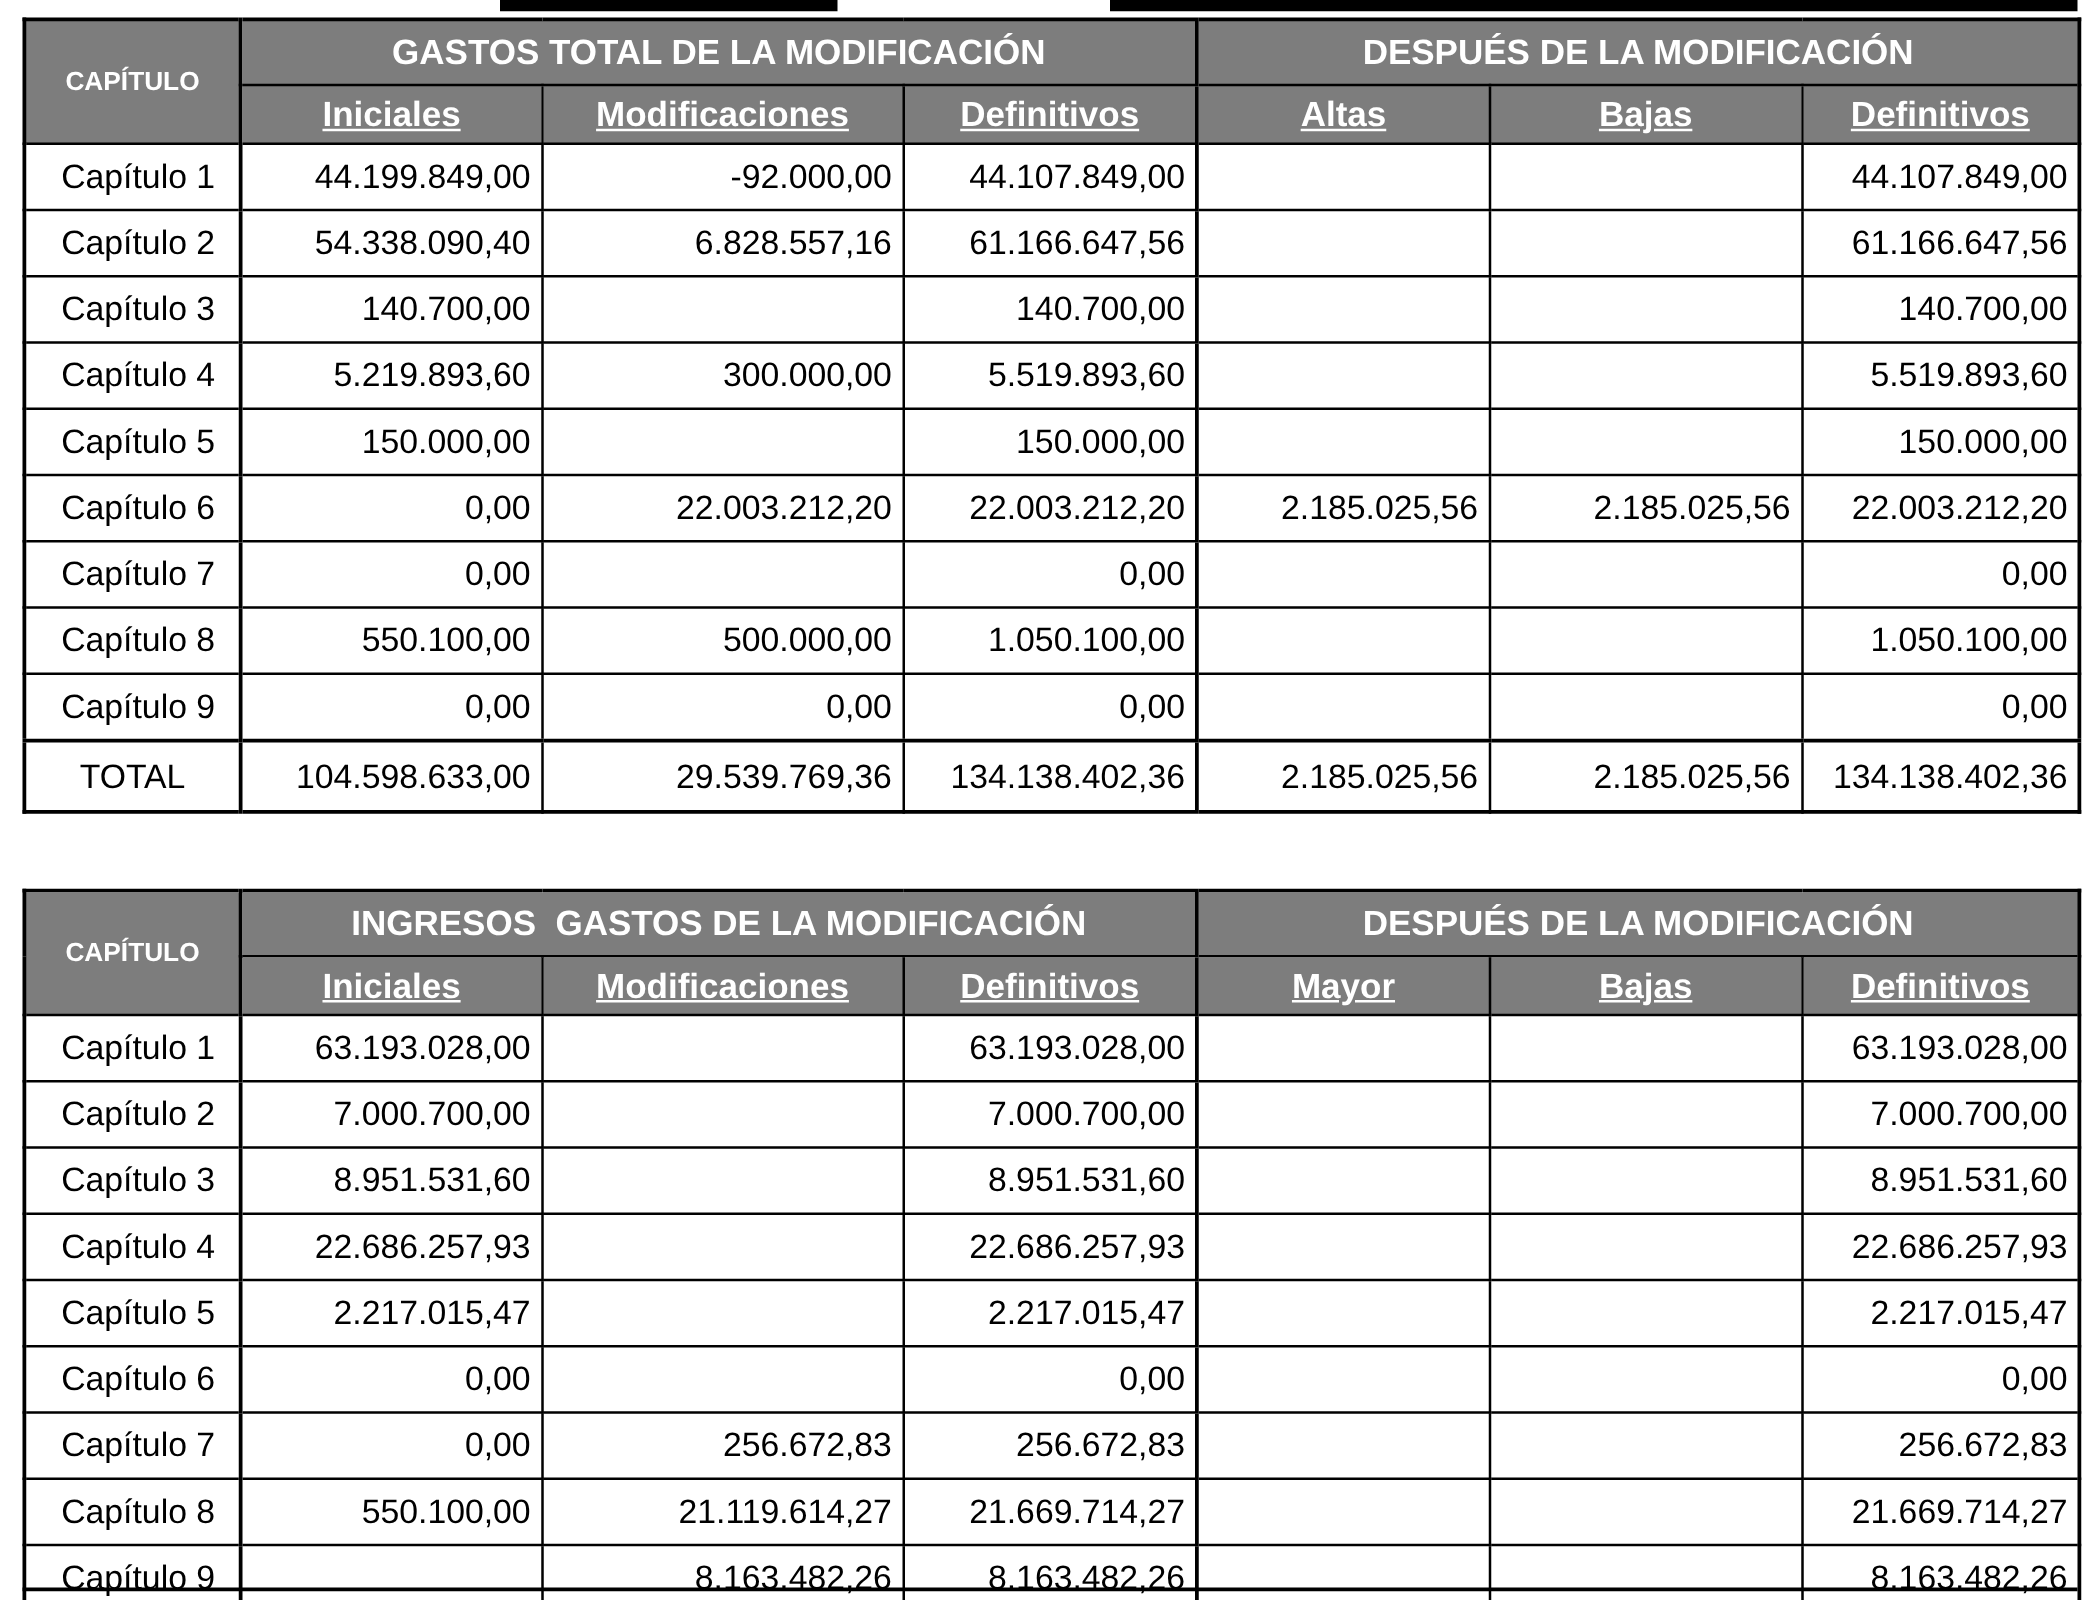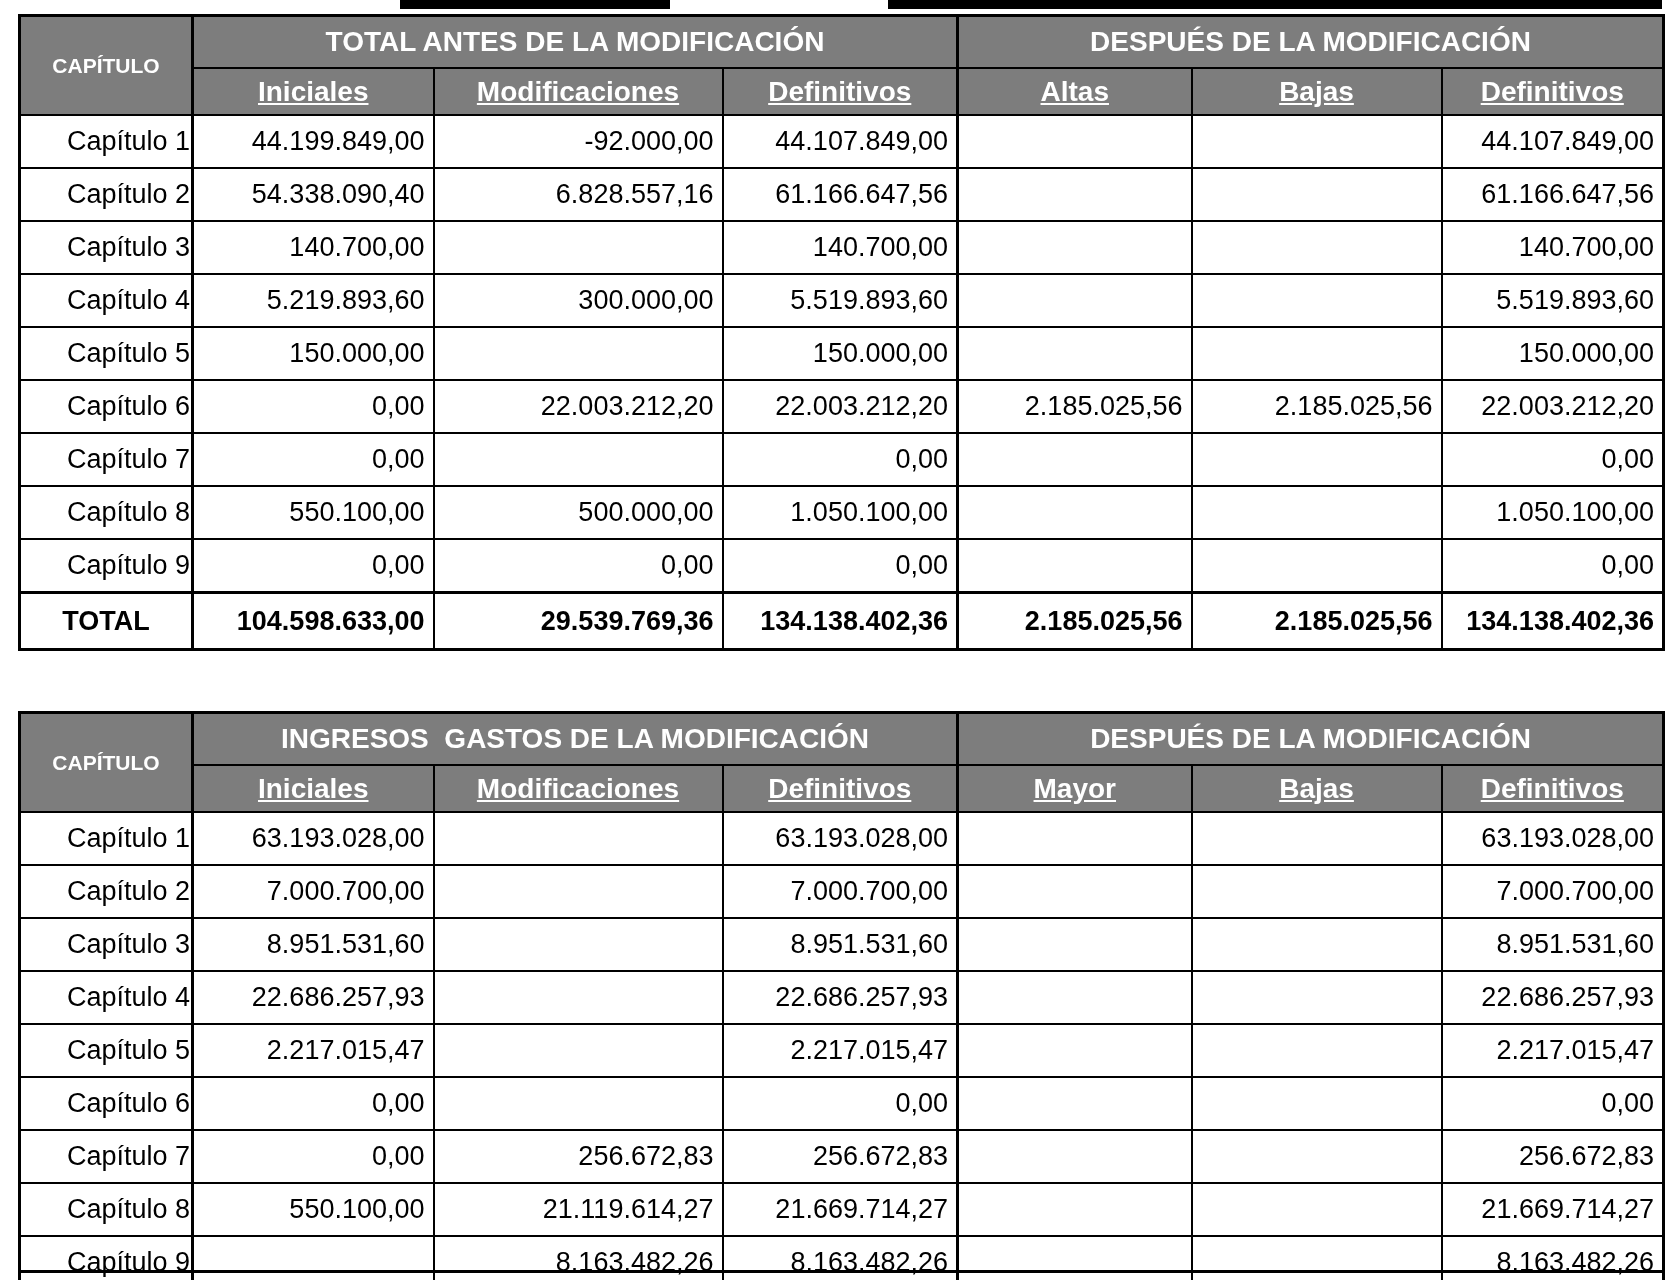--- a/index.html
+++ b/index.html
@@ -29,23 +29,23 @@
     font-weight: bold;
     text-align: center;
     font-size: 28px;
     padding: 0 4px;
   }
   th.corner { font-size: 21px; }
   th.group { white-space: pre; }
   tr.h1 th { height: 50px; }
   tr.h2 th { height: 45px; text-decoration: underline; }
   td { height: 49px; font-size: 27px; color: #000; background: #fff; }
-  td.label { text-align: right; padding-left: 10px; }
+  td.label { text-align: center; padding-left: 10px; }
   td.num { text-align: right; padding-right: 8px; }
-  tr.total td { font-weight: bold; height: 52px; border-top-width: 3px; }
+  tr.total td { font-weight: normal; height: 52px; border-top-width: 3px; }
   td.total-label { text-align: center; }
   .sep-r { border-right-width: 3px; }
   .artifact { position: absolute; background: #000; }
   #artifact-top-1 { left: 400px; top: 0; width: 270px; height: 9px; }
   #artifact-top-2 { left: 888px; top: 0; width: 774px; height: 9px; }
   #artifact-bottom { left: 18px; top: 1270px; width: 1644px; height: 3px; }
 </style>
 </head>
 <body>
 
@@ -59,21 +59,21 @@
         <col style="width: 241px;">
         <col style="width: 289px;">
         <col style="width: 235px;">
         <col style="width: 234px;">
         <col style="width: 250px;">
         <col style="width: 222px;">
       </colgroup>
       <tbody>
         <tr class="h1">
           <th class="corner sep-r" rowspan="2">CAPÍTULO</th>
-          <th class="group sep-r" colspan="3">TOTAL ANTES DE LA MODIFICACIÓN</th>
+          <th class="group sep-r" colspan="3">GASTOS TOTAL DE LA MODIFICACIÓN</th>
           <th class="group" colspan="3">DESPUÉS DE LA MODIFICACIÓN</th>
         </tr>
         <tr class="h2">
           <th class="colhead">Iniciales</th>
           <th class="colhead">Modificaciones</th>
           <th class="colhead sep-r">Definitivos</th>
           <th class="colhead">Altas</th>
           <th class="colhead">Bajas</th>
           <th class="colhead">Definitivos</th>
         </tr>

